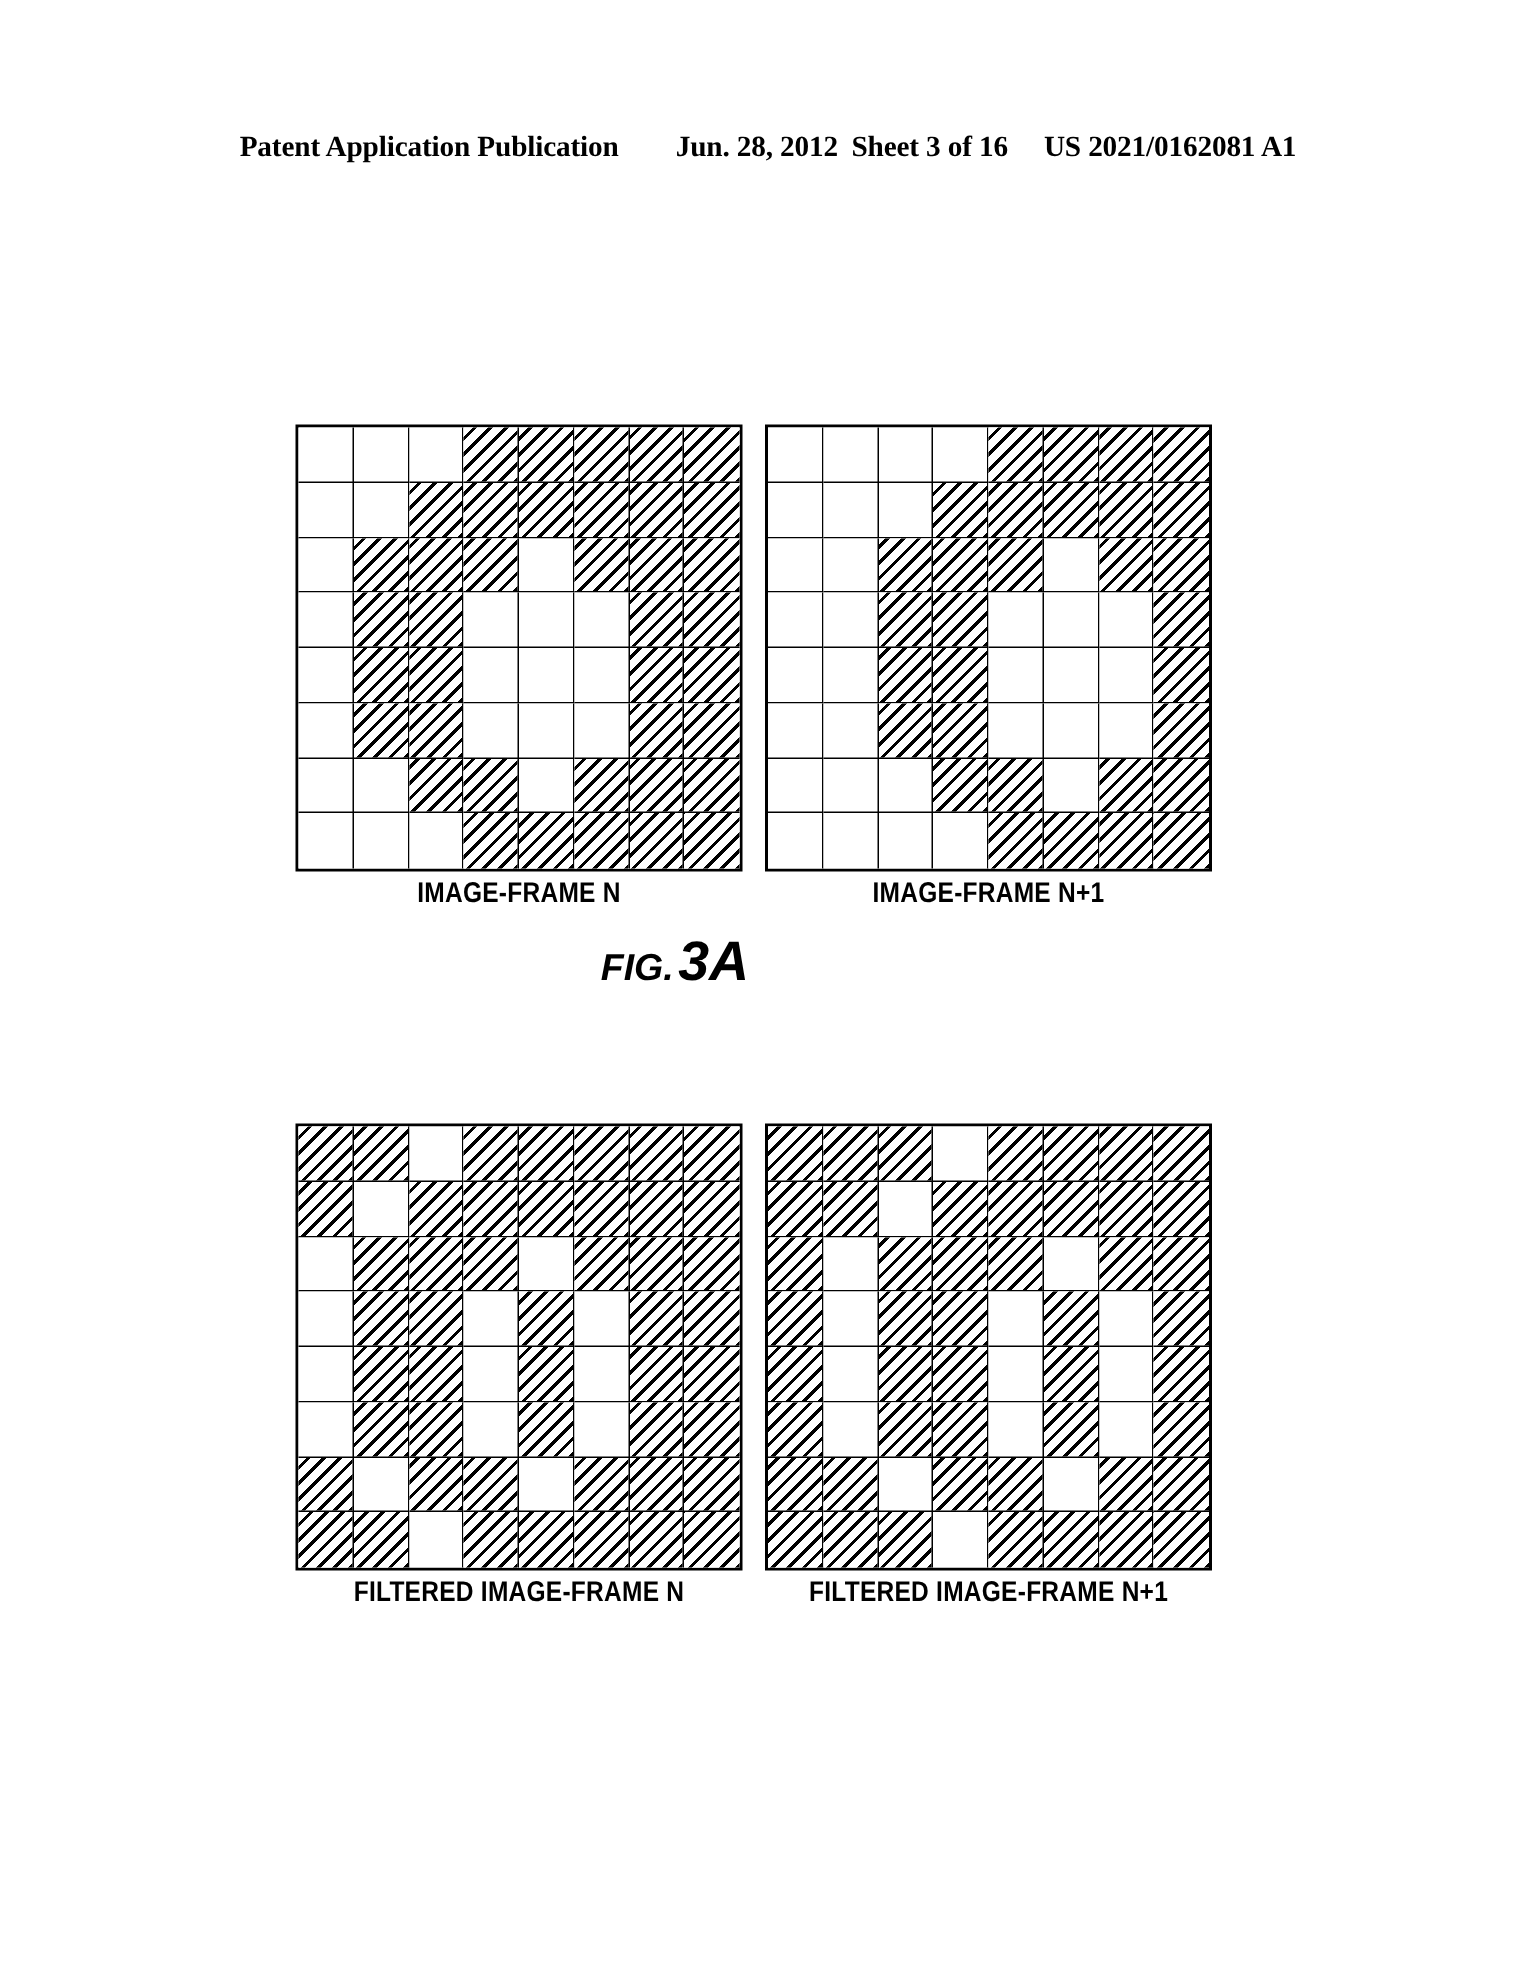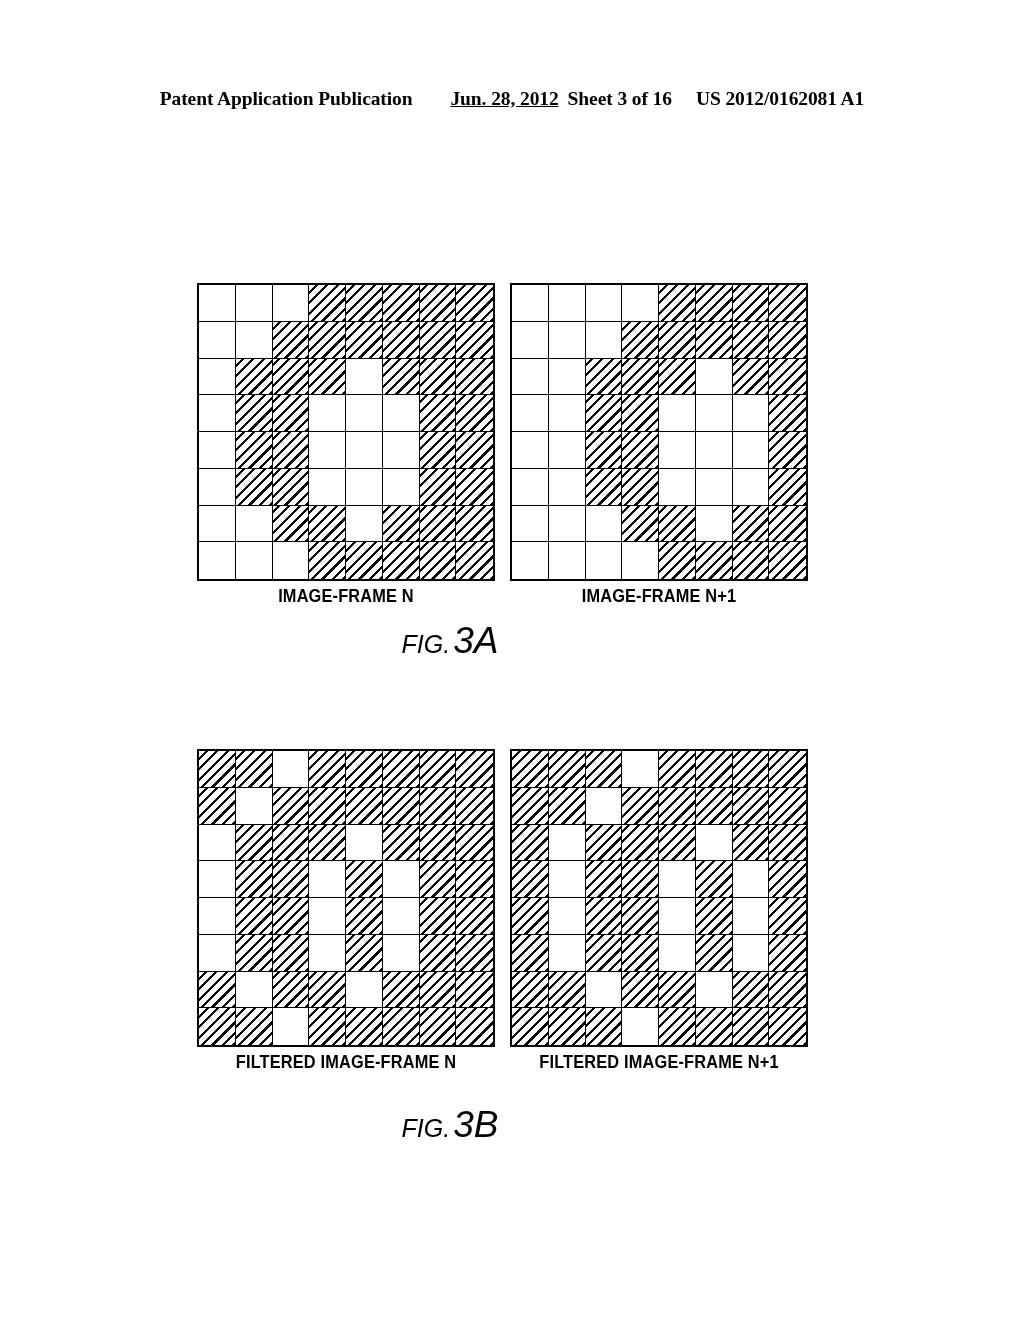--- a/index.html
+++ b/index.html
@@ -27,21 +27,21 @@
     justify-content: center;
     align-items: baseline;
     font-family: "Liberation Serif", serif;
     font-weight: bold;
     font-size: 19.5px;
     letter-spacing: -0.1px;
     white-space: nowrap;
   }
   #page-header .hdr-left   { margin-right: 38px; }
   #page-header .hdr-mid    { margin-right: 24px; }
-  #page-header .hdr-date   { margin-right: 9px; text-decoration: underline; }
+  #page-header .hdr-date   { margin-right: 9px; }
   #page-header .hdr-right  { }
 
   
   .figure-block {
     position: absolute;
     left: 0;
     width: 1024px;
   }
   #figure-3a { top: 283px; }
   #figure-3b { top: 749px; }
@@ -107,21 +107,21 @@
   .grid-wrap.left  .grid-caption { left: 0; }
   .grid-wrap.right .grid-caption { left: 0; }
 
   
   .fig-label {
     position: absolute;
     left: 0;
     width: 900px;
     text-align: center;
     font-family: "Liberation Sans Narrow", "Liberation Sans", sans-serif;
-    font-weight: normal;
+    font-weight: bold;
     font-style: italic;
     white-space: nowrap;
   }
   #fig-label-3a { top: 337px; }
   #fig-label-3b { top: 355px; }
   .fig-label .fig-word {
     font-size: 25px;
     letter-spacing: 0px;
     vertical-align: baseline;
   }
@@ -132,21 +132,21 @@
     margin-left: 3px;
   }
 </style>
 </head>
 <body>
 
 <div id="page-header">
   <span class="hdr-left">Patent Application Publication</span>
   <span class="hdr-date">Jun. 28, 2012</span>
   <span class="hdr-mid">Sheet 3 of 16</span>
-  <span class="hdr-right">US 2012/0162081 A1</span>
+  <span class="hdr-right">US 2021/0162081 A1</span>
 </div>
 
 <div class="figure-block" id="figure-3a">
   <div class="grid-row">
 
     <div class="grid-wrap left">
       <div class="pixel-grid" id="grid-0-0">
           <div class="pixel-cell"></div>
           <div class="pixel-cell"></div>
           <div class="pixel-cell"></div>
@@ -430,16 +430,13 @@
           <div class="pixel-cell hatch"></div>
           <div class="pixel-cell hatch"></div>
           <div class="pixel-cell hatch"></div>
           <div class="pixel-cell hatch"></div>
         </div>
       <div class="grid-caption">FILTERED IMAGE-FRAME N+1</div>
     </div>
 
   </div>
 
-  <div class="fig-label" id="fig-label-3b">
-    <span class="fig-word">FIG.</span><span class="fig-num">3B</span>
-  </div>
 </div>
 
 </body></html>

